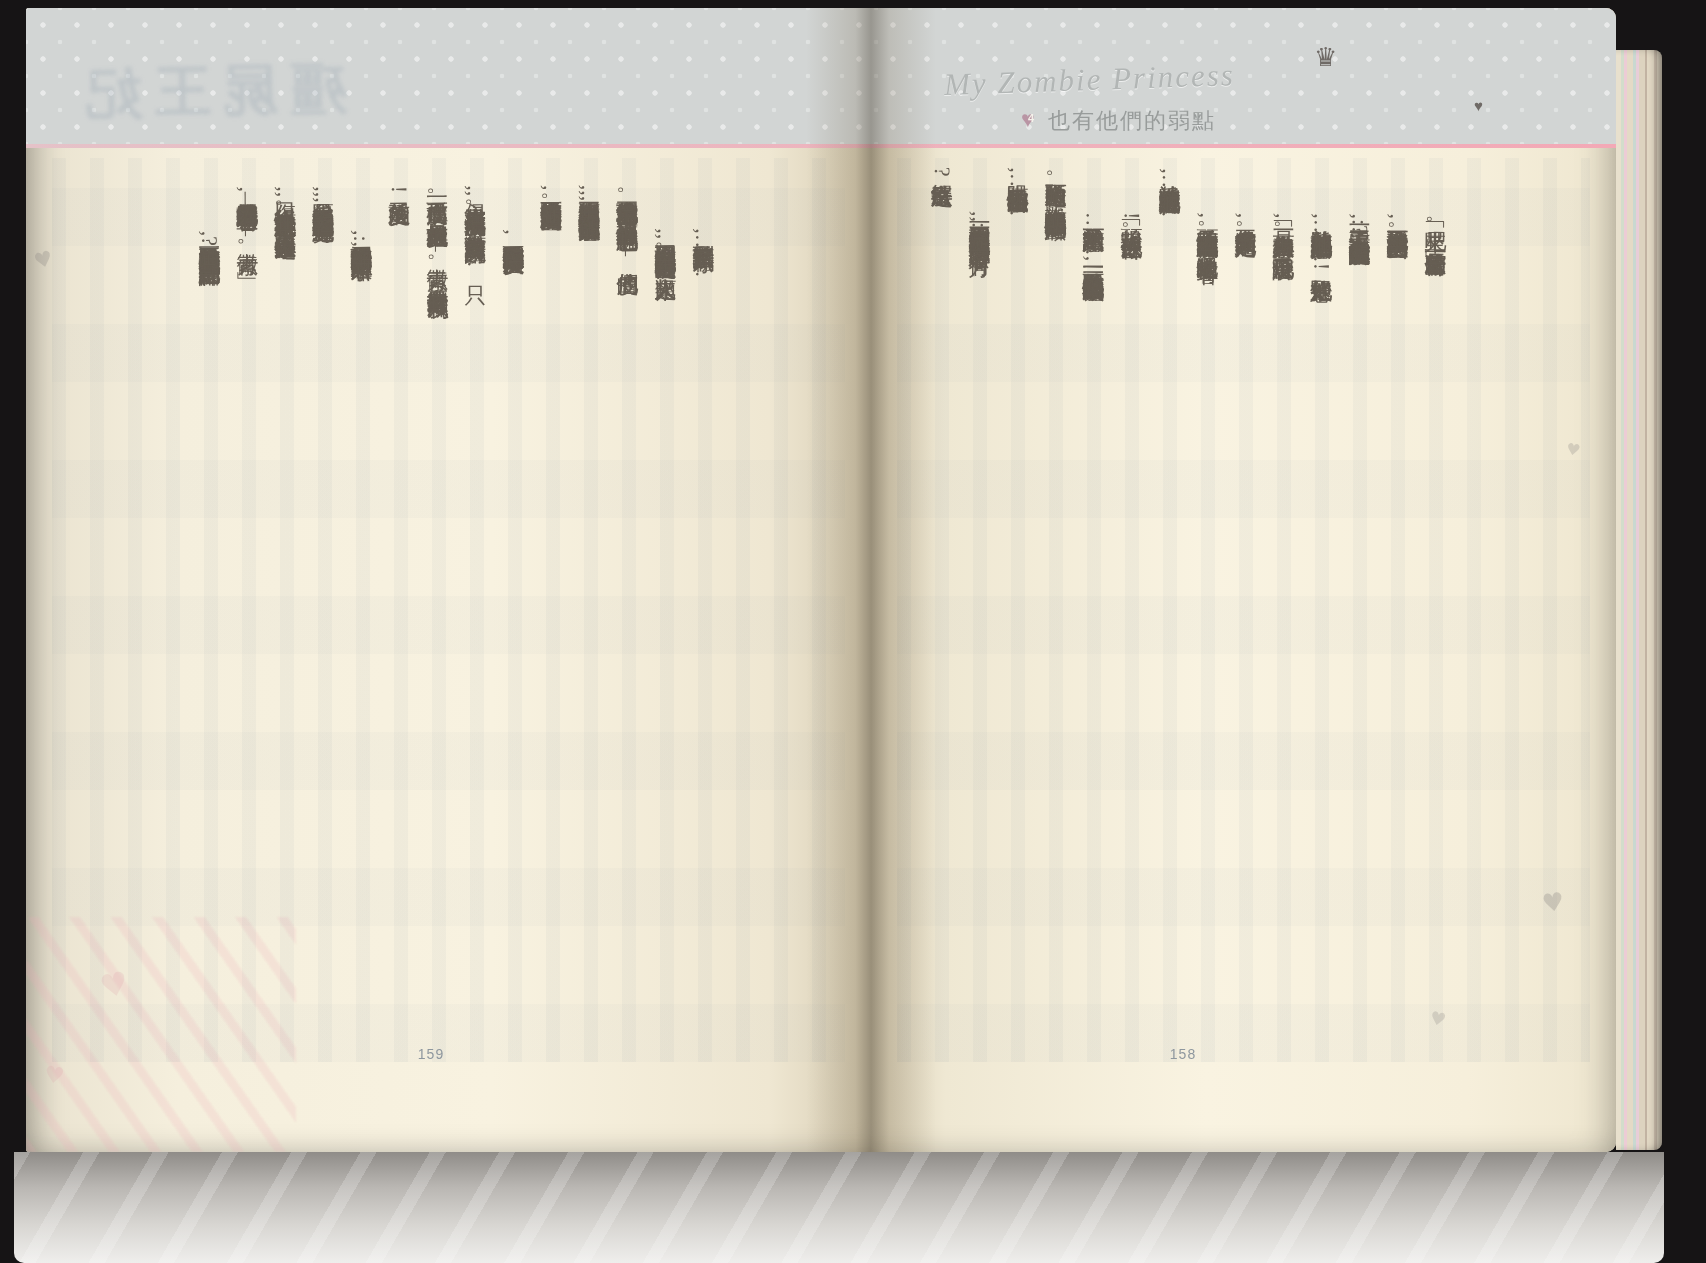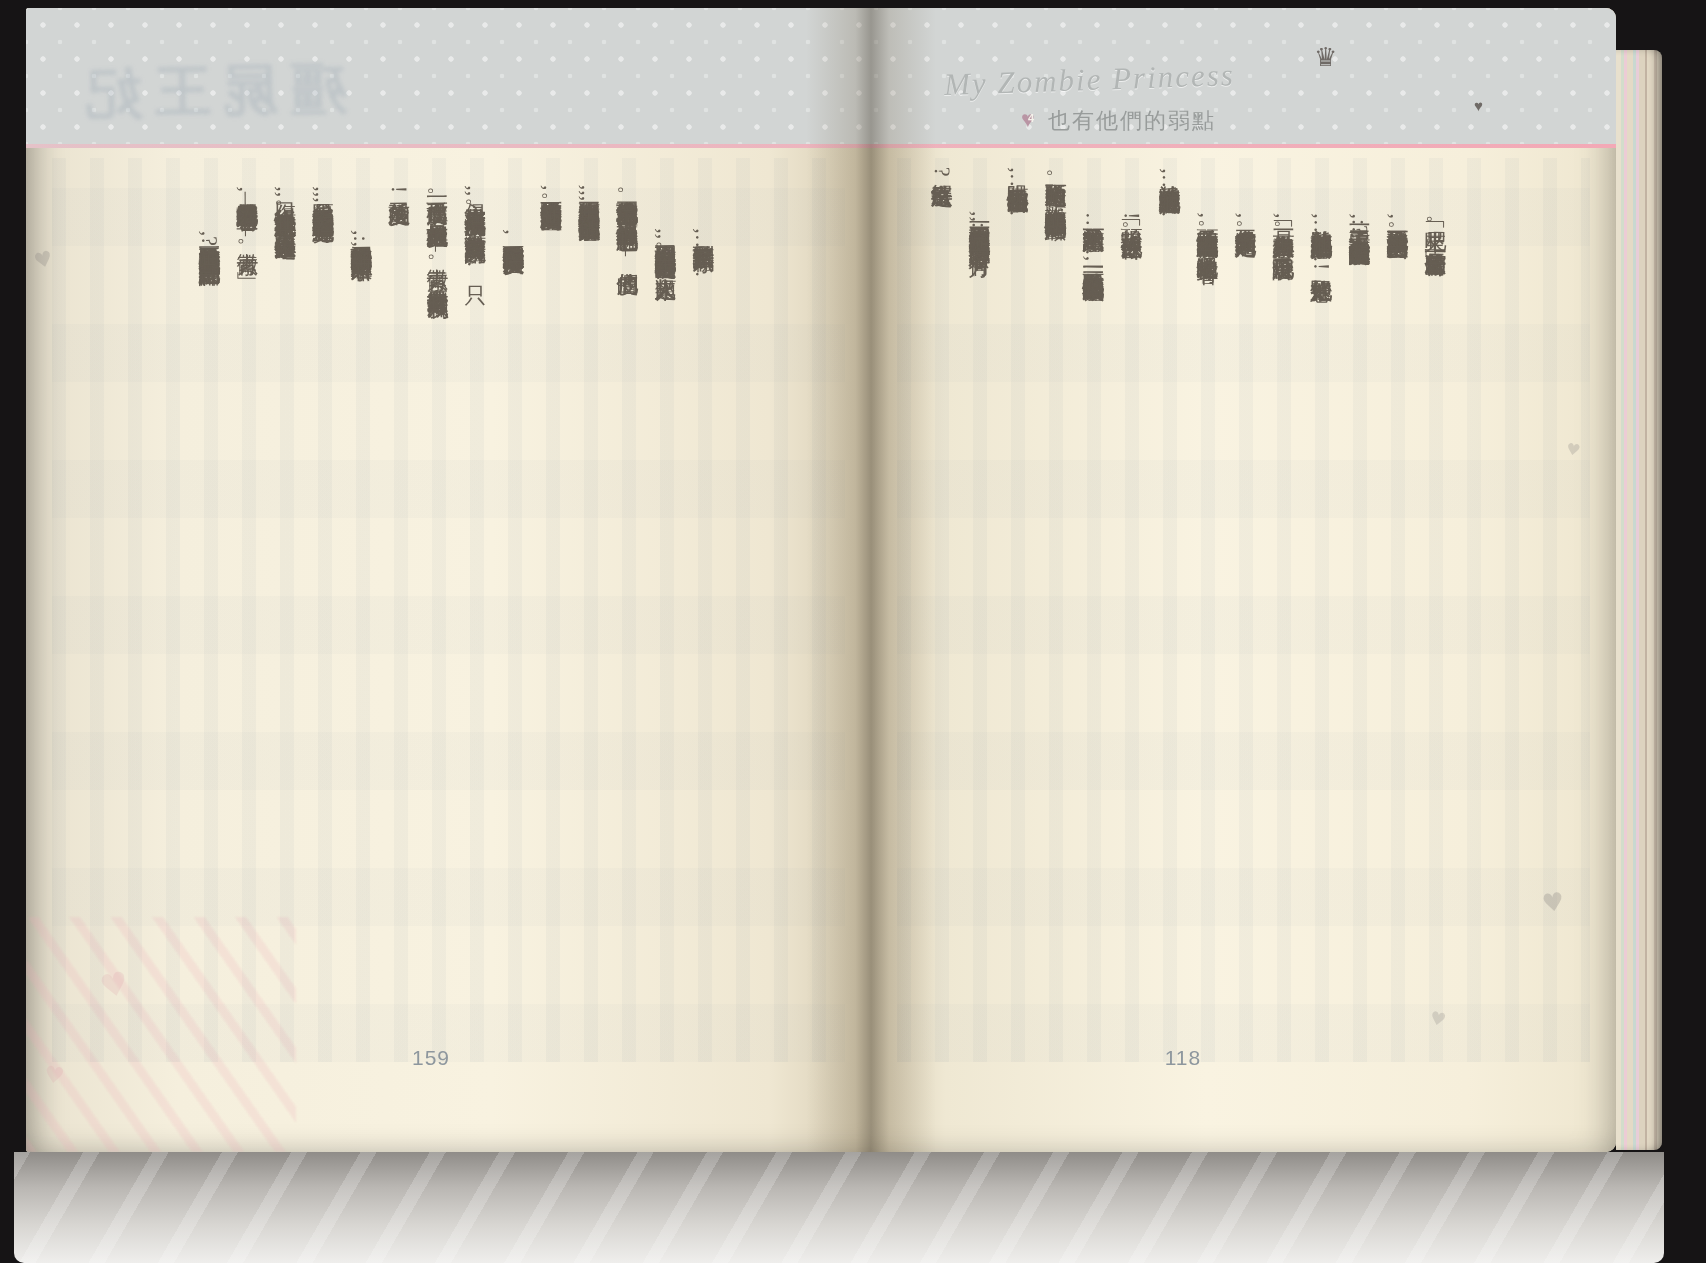--- a/index.html
+++ b/index.html
@@ -49,21 +49,21 @@
   .book-title{position:absolute;left:1158px;top:56px;font-size:74px;line-height:1;font-weight:bold;
      color:#6f6a66;letter-spacing:4px;font-family:"Liberation Sans","DejaVu Sans",sans-serif;}
   .crown{position:absolute;left:1288px;top:34px;font-size:26px;color:#6f6a66;z-index:3;}
   .title-heart{position:absolute;left:1448px;top:90px;font-size:15px;color:#6f6a66;z-index:3;}
   
   .vtext{position:absolute;writing-mode:vertical-rl;font-size:22px;color:#665e53;z-index:4;
      font-family:"Liberation Serif","DejaVu Serif",serif;}
   .page-left .vtext{left:136px;top:176px;width:560px;height:884px;transform:rotate(-0.3deg);transform-origin:top right;}
   .page-right .vtext{right:161px;top:162px;width:556px;height:884px;transform:rotate(0.35deg);transform-origin:top right;}
   .vline{line-height:38px;white-space:nowrap;}
-  .pagenum{position:absolute;width:80px;text-align:center;font-size:21px;color:#8e979e;z-index:4;
+  .pagenum{position:absolute;width:80px;text-align:center;font-size:14px;color:#8e979e;z-index:4;
      font-family:"Liberation Sans","DejaVu Sans",sans-serif;letter-spacing:1px;}
   .page-left .pagenum{left:365px;top:1038px;}
   .page-right .pagenum{left:272px;top:1038px;}
   
   .fore-edge{position:absolute;left:1616px;top:50px;width:46px;height:1100px;border-radius:0 8px 8px 0;
      background:repeating-linear-gradient(90deg,
        #e8e0cd 0 5px,#d3ddcb 5px 8px,#ecccd5 8px 11px,#e4dac6 11px 17px,
        #c9d8d0 17px 20px,#e8cdd8 20px 23px,#ddd3bf 23px 29px,#c2b3a2 29px 31px,
        #e2d8c4 31px 38px,#cdbfae 38px 41px,#e6dcc8 41px 46px);
      box-shadow:inset -8px 0 10px -4px rgba(0,0,0,.45);}
@@ -113,21 +113,21 @@
           <div class="vline">　　淳安王突然起身,走到她面前。</div>
           <div class="vline">　　寧子薰忙垂著頭,眼前是他那雙繡著龍紋的黑靴和衣襬。他的味道還跟往常一樣,有著</div>
           <div class="vline">淡淡的香味,她就是經常枕著這種香味入睡的……</div>
           <div class="vline">　　「抬起頭來!」他依然聲音冰冷。</div>
           <div class="vline">　　寧子薰下意識的抬起頭……感覺他的面孔一點一點貼近,那狼一般威懾的瞳孔中映出她</div>
           <div class="vline">這張稚嫩而陌生的臉。距離太近,她幾乎能感覺到他呼吸的熱氣噴到她的臉上,她顫慄著閉</div>
           <div class="vline">上眼睛,生怕自己的眼睛洩露了秘密……</div>
           <div class="vline">　　淳安王突然一轉身回到座位上,一邊看地圖,一邊淡淡的問:「你叫什麼名字?有何方</div>
           <div class="vline">法解瘟疫之毒?」</div>
         </div>
-      <div class="pagenum">118</div>
+      <div class="pagenum">158</div>
     </div>
 
     <div class="band">
       <div class="ghost-title">殭屍王妃</div>
       <div class="series-script">My Zombie Princess</div>
       <div class="volume-line">
         <span class="vheart">
             <span class="vh-glyph">♥</span>
             <span class="vh-num">4</span>
           </span>

